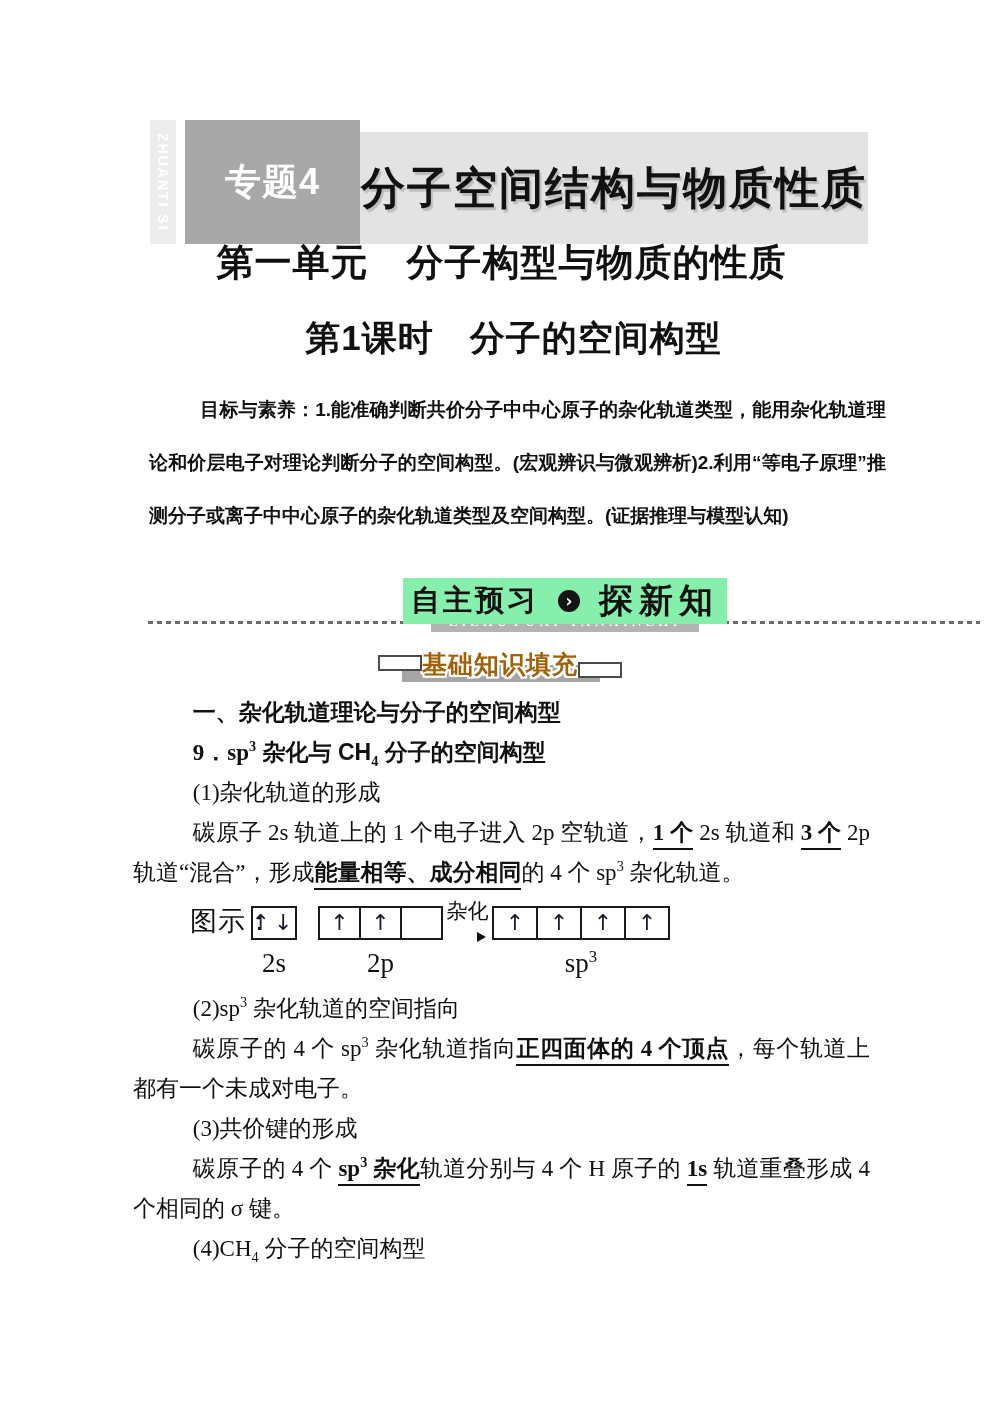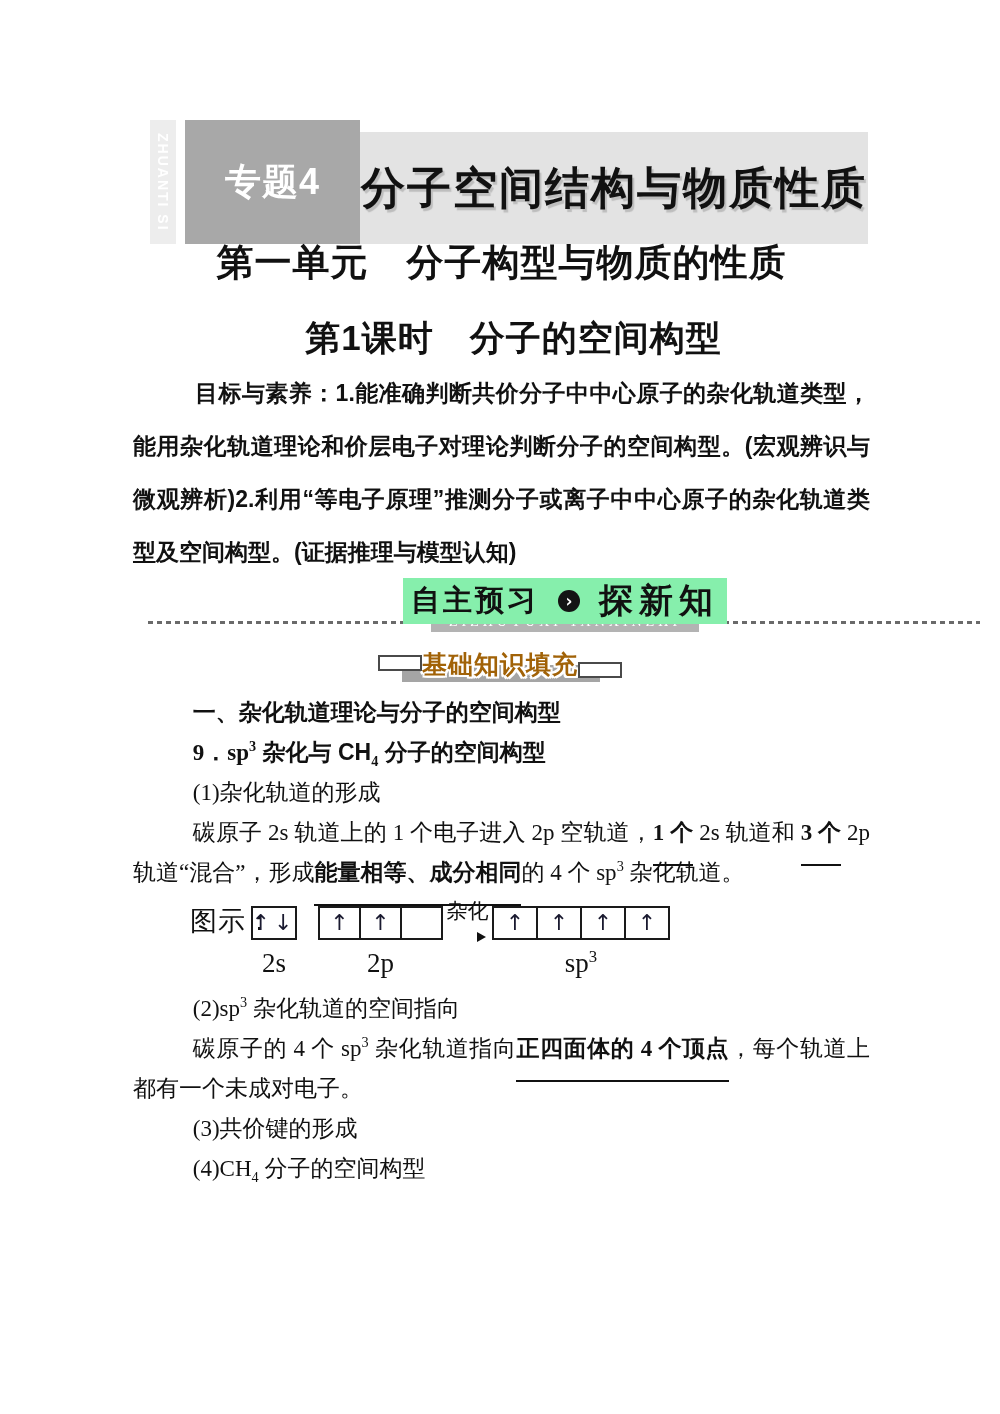--- a/index.html
+++ b/index.html
@@ -38,23 +38,23 @@
     position:absolute;left:133px;top:238px;width:737px;margin:0;text-align:center;
     font-family:"Liberation Sans",sans-serif;font-weight:bold;font-size:37px;letter-spacing:1px;
   }
   .lesson-title{
     position:absolute;left:133px;top:303px;width:737px;margin:12px;text-align:center;
     font-family:"Liberation Sans",sans-serif;font-weight:bold;font-size:35px;letter-spacing:1px;
   }
 
   
   .objectives{
-    position:absolute;left:133px;top:367px;width:737px;margin:0;
+    position:absolute;left:133px;top:367px;width:737px;margin:16px;
     font-family:"Liberation Sans",sans-serif;font-weight:bold;
-    font-size:23px;line-height:53px;text-align:justify;text-indent:2.7em;
+    font-size:19px;line-height:53px;text-align:justify;text-indent:2.7em;
   }
 
   
   .section-banner{position:absolute;left:0;top:578px;width:1000px;height:58px;}
   .dotted-rule{
     position:absolute;left:148px;top:43px;width:832px;height:3px;z-index:0;
     background:repeating-linear-gradient(90deg,#6a6a6a 0 5px,transparent 5px 9px);
   }
   .sb-title{
     position:absolute;left:565px;top:0;transform:translateX(-50%);
@@ -86,21 +86,21 @@
   .bk{display:inline-block;width:40px;height:12px;border:2px solid #4a4a4a;background:#fff;position:relative;}
   .bk-l{z-index:2;vertical-align:2px;margin-right:-6px;}
   .bk-r{z-index:2;vertical-align:-5px;margin-left:-6px;}
 
   
   .content{position:absolute;left:133px;top:692px;width:737px;font-size:23px;line-height:40px;}
   .content p{margin:0;text-align:justify;}
   .indent{text-indent:2.6em;}
   .hei{font-family:"Liberation Sans",sans-serif;font-weight:bold;}
   .tnr{font-family:"Liberation Serif",serif;}
-  .blank{font-weight:bold;border-bottom:2px solid #111;padding-bottom:19px;}
+  .blank{font-weight:bold;border-bottom:2px solid #111;padding-bottom:3px;}
   sup{font-size:0.62em;vertical-align:super;line-height:0;}
   sub{font-size:0.62em;vertical-align:sub;line-height:0;}
 
   
   .diagram{position:relative;height:96px;}
   .dg-label{position:absolute;left:57px;top:8px;font-size:27px;letter-spacing:1px;}
   .orb{position:absolute;text-align:center;}
   .orb-2s{left:118px;top:13px;}
   .orb-2p{left:185px;top:13px;}
   .orb-sp3{left:359px;top:13px;}
@@ -206,17 +206,18 @@
         <div class="orb-name"><span>sp</span><sup>3</sup></div>
       </div>
     </div>
 
     <p class="indent"><span>(2)sp</span><sup>3</sup><span> 杂化轨道的空间指向</span></p>
 
     <p class="indent"><span>碳原子的 4 个 sp</span><sup>3</sup><span> 杂化轨道指向</span><span class="blank">正四面体的 4 个顶点</span><span>，每个轨道上都有一个未成对电子。</span></p>
 
     <p class="indent">(3)共价键的形成</p>
 
+    <p class="indent"><span>碳原子的 4 个 </span><span class="blank"><span>sp</span><sup>3</sup><span> 杂化</span></span><span>轨道分别与 4 个 H 原子的 </span><span class="blank">1s</span><span> 轨道重叠形成 4 个相同的 σ 键。</span></p>
 
     <p class="indent"><span>(4)CH</span><sub>4</sub><span> 分子的空间构型</span></p>
 
   </main>
 </div>
 
 </body></html>

